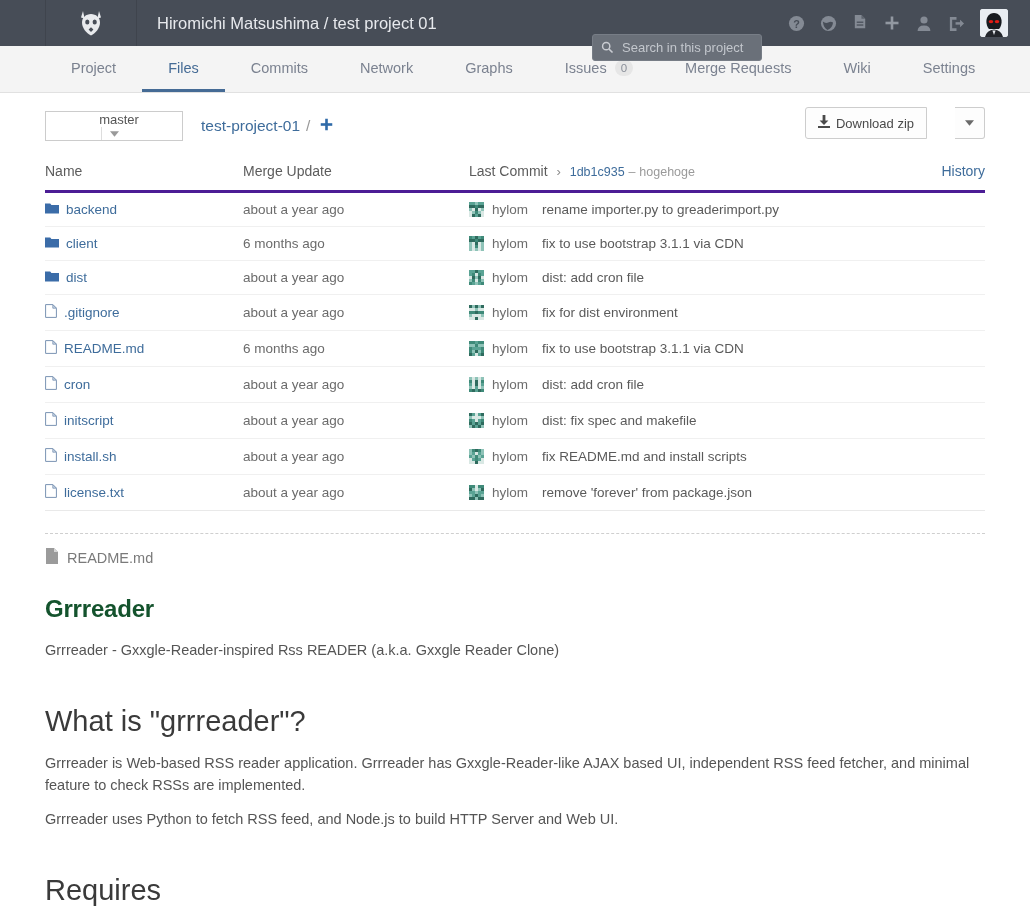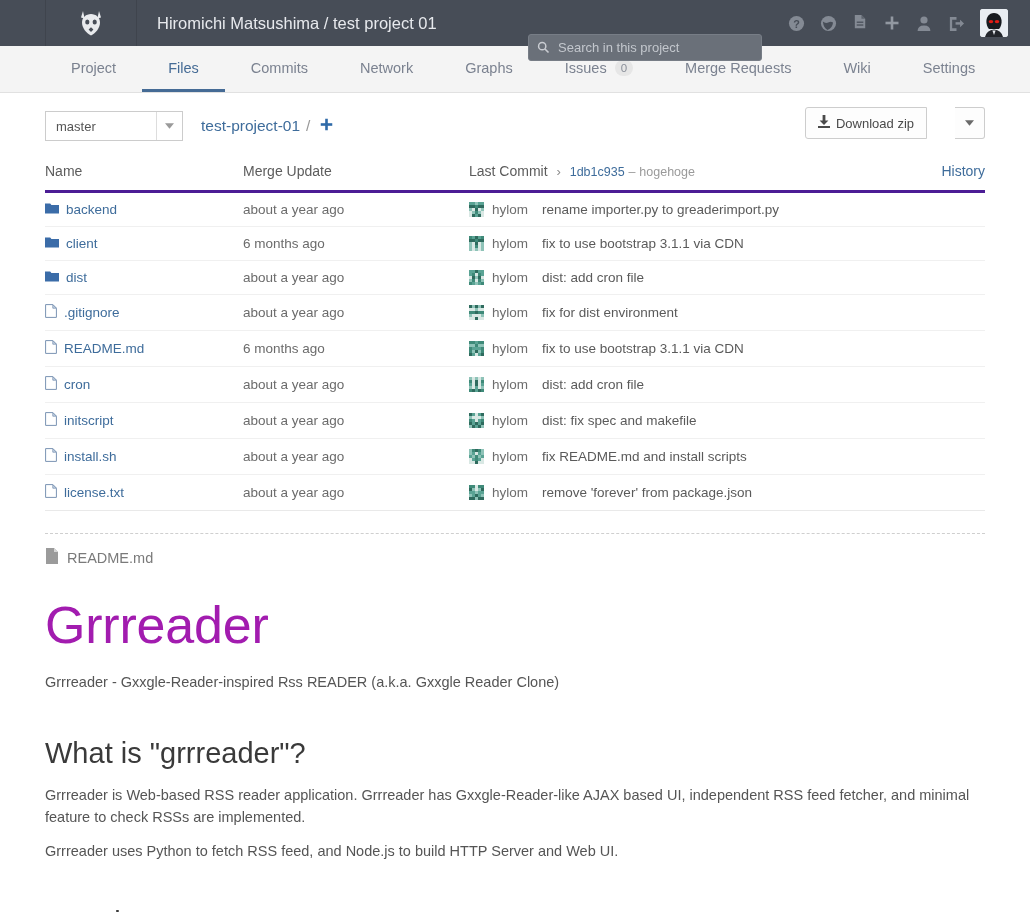--- a/index.html
+++ b/index.html
@@ -40,21 +40,21 @@
   .topbar-right {
     position: absolute;
     right: 22px;
     top: 0;
     height: 46px;
     display: flex;
     align-items: center;
     gap: 0;
   }
   .searchbox {
-    width: 234px;
+    width: 170px;
     height: 27px;
     background: #6a7079;
     border: 1px solid #777d86;
     border-radius: 3px;
     display: flex;
     align-items: center;
     padding: 0 8px;
     margin-right: 18px;
     margin-top: 48px;
   }
@@ -133,20 +133,21 @@
     width: 138px;
     height: 30px;
     border: 1px solid #ccc;
     border-radius: 0;
     background: #fff;
     display: flex;
     align-items: center;
     font-size: 13px;
     color: #555;
     cursor: pointer;
+    flex-direction: column;
   }
   .branch-select .bname { padding-left: 10px; flex: 1; }
   .branch-select .bcaret {
     width: 26px; height: 28px;
     border-left: 1px solid #ddd;
     display: flex; align-items: center; justify-content: center;
   }
   .crumbs {
     margin-left: 18px;
     font-size: 15.5px;
@@ -237,23 +238,23 @@
   .readme-head {
     display: flex;
     align-items: center;
     gap: 8px;
     padding: 14px 0 6px 0;
     color: #7a7a7a;
     font-size: 14.5px;
   }
   .readme-body { padding-top: 10px; }
   .readme-body h1 {
-    font-size: 52px;
-    font-weight: normal;
-    color: #a21caf;
+    font-size: 24px;
+    font-weight: bold;
+    color: #14532d;
     margin: 12px 0 16px 0;
     letter-spacing: -0.2px;
   }
   .readme-body h2 {
     font-size: 29px;
     font-weight: normal;
     color: #3a3a3a;
     margin: 44px 0 14px 0;
   }
   .readme-body p {

